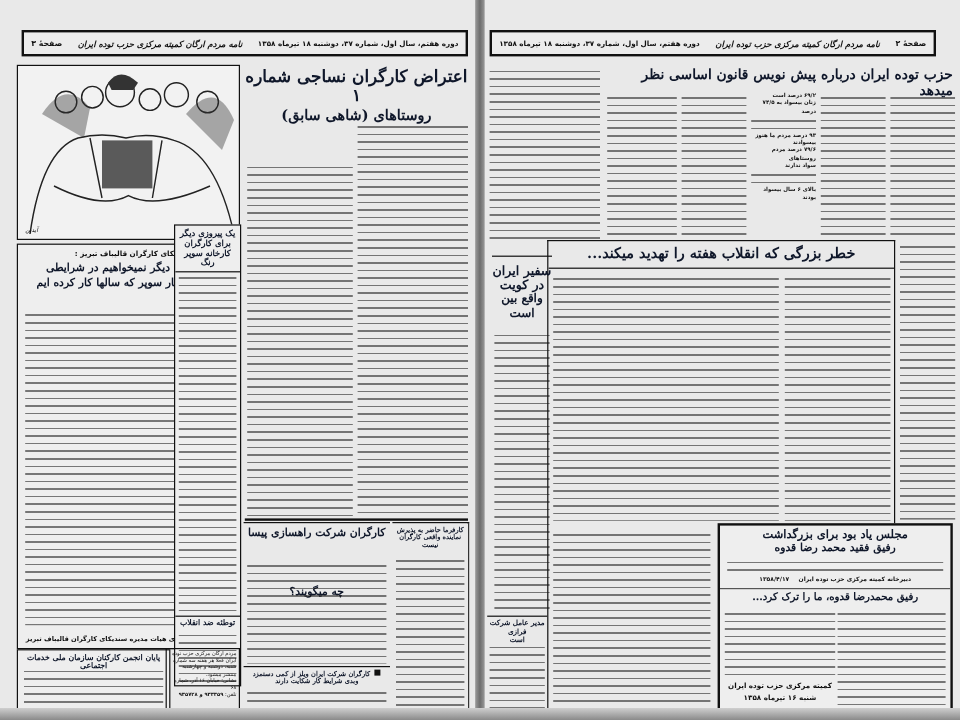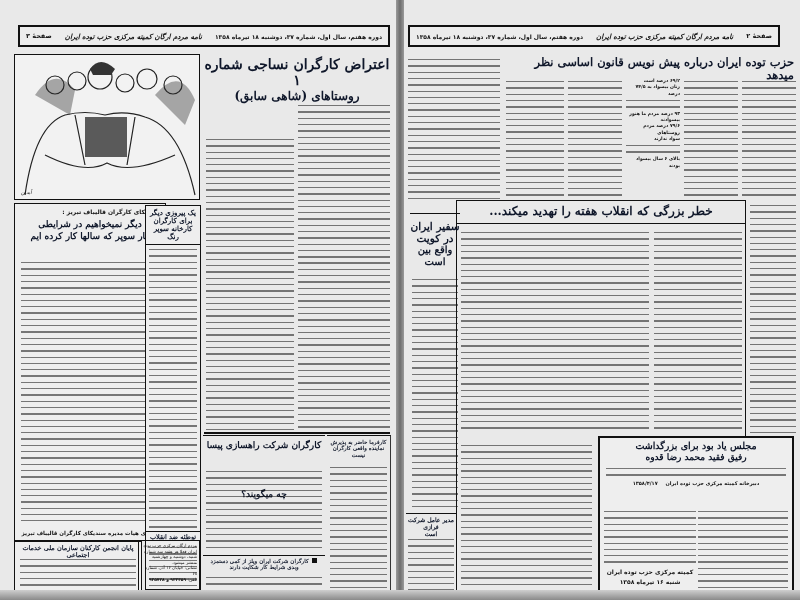--- a/index.html
+++ b/index.html
@@ -81,21 +81,21 @@
       <div class="sig" style="position:absolute;bottom:4px;left:0;right:0;font-size:5.5px;">امضای هیات مدیره سندیکای کارگران قالیباف تبریز</div>
     </div>
 
     <div class="block boxed" style="left:14px;top:541px;width:128px;height:50px;">
       <div class="headline" style="font-size:6.5px;margin-top:3px;">پایان انجمن کارکنان سازمان ملی خدمات اجتماعی</div>
       <div style="position:absolute;left:5px;right:5px;top:14px;height:32px;">
           <div class="lines"></div>
         </div>
     </div>
 
-    <div class="block boxed" style="left:145px;top:205px;width:56px;height:385px;">
+    <div class="block boxed" style="left:145px;top:187px;width:56px;height:385px;">
       <div class="headline" style="font-size:7px;padding:3px 2px;border-bottom:1px solid #111;">یک پیروزی دیگر برای کارگران کارخانه سوپر رنگ</div>
       <div style="position:absolute;left:3px;right:3px;top:40px;height:285px;">
           <div class="lines"></div>
         </div>
       <div style="position:absolute;left:0;right:0;top:325px;height:60px;border-top:1.5px solid #111;">
         <div class="headline" style="font-size:6.5px;padding:2px;">توطئه ضد انقلاب</div>
         <div style="position:absolute;left:3px;right:3px;top:12px;height:44px;">
             <div class="lines"></div>
           </div>
       </div>
@@ -216,20 +216,21 @@
     <div class="block boxed" style="left:194px;top:436px;width:196px;height:156px;border-width:2px;">
       <div class="headline" style="font-size:9.5px;margin-top:3px;">مجلس یاد بود برای بزرگداشت</div>
       <div class="headline" style="font-size:9px;">رفیق فقید محمد رضا قدوه</div>
       <div style="position:relative;margin:3px 6px 0;height:13px;">
           <div class="lines"></div>
         </div>
       <div style="font-size:5px;font-weight:bold;text-align:center;margin-top:2px;">
         <span>دبیرخانه کمیته مرکزی حزب توده ایران</span>
         <span style="margin-right:6px;">۱۳۵۸/۴/۱۷</span>
       </div>
+      <div class="headline" style="font-size:8.5px;margin-top:4px;border-top:1px solid #555;padding-top:3px;">رفیق محمدرضا قدوه، ما را ترک کرد...</div>
       <div style="position:absolute;right:4px;top:70px;width:90px;height:82px;">
           <div class="lines"></div>
         </div>
       <div style="position:absolute;left:4px;top:70px;width:92px;height:58px;">
           <div class="lines"></div>
         </div>
       <div class="sig" style="position:absolute;left:4px;width:92px;top:130px;font-size:6px;">کمیته مرکزی حزب توده ایران</div>
       <div class="sig" style="position:absolute;left:4px;width:92px;top:140px;font-size:6px;">شنبه ۱۶ تیرماه ۱۳۵۸</div>
     </div>
   </div>

